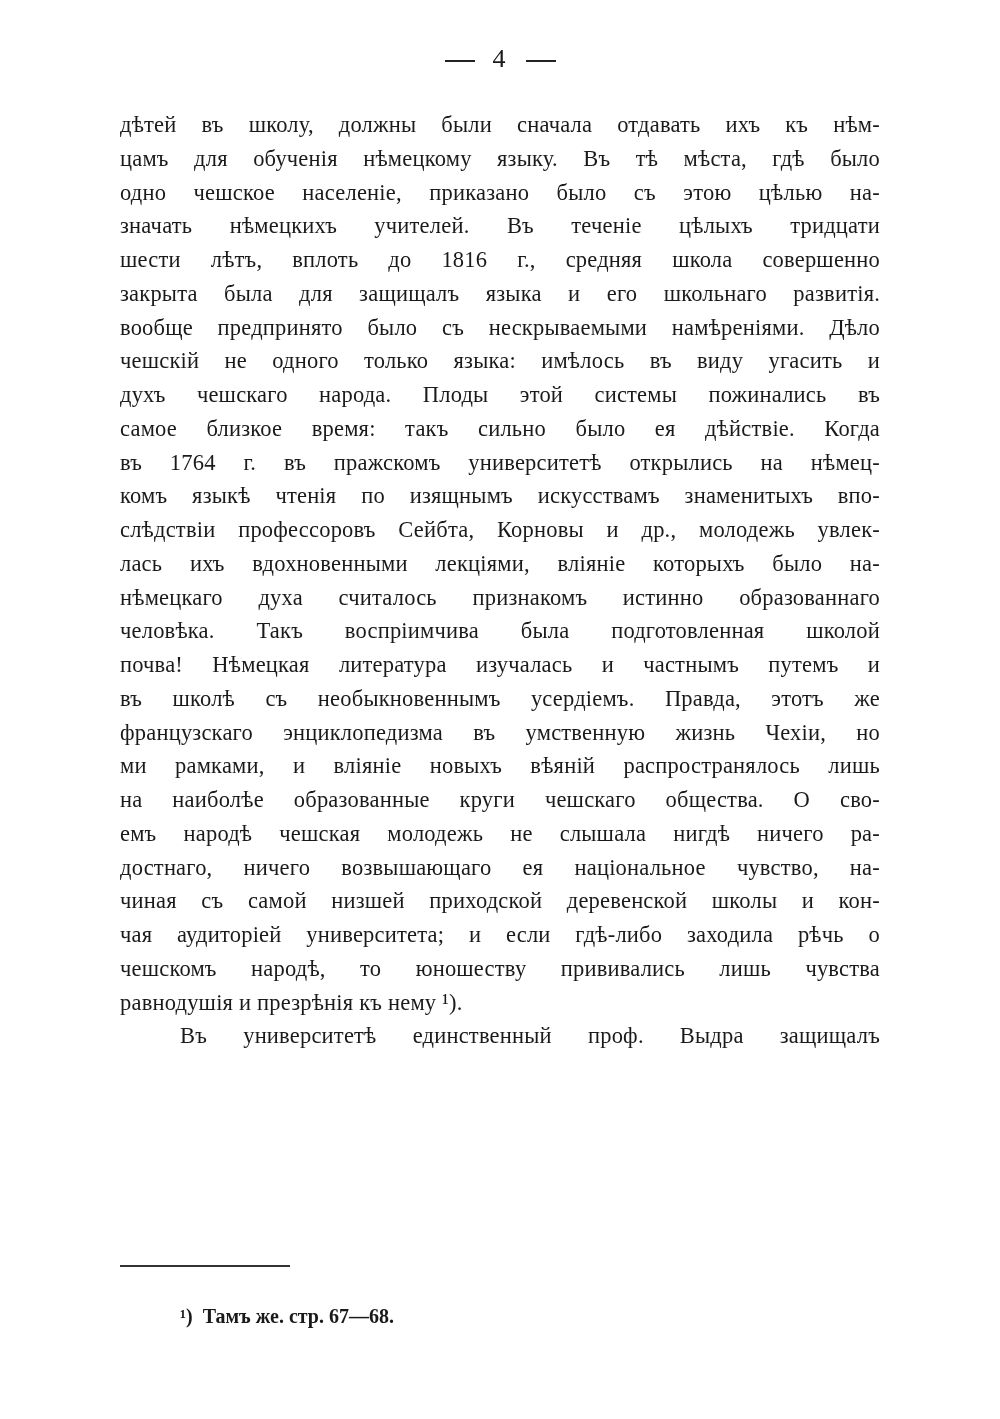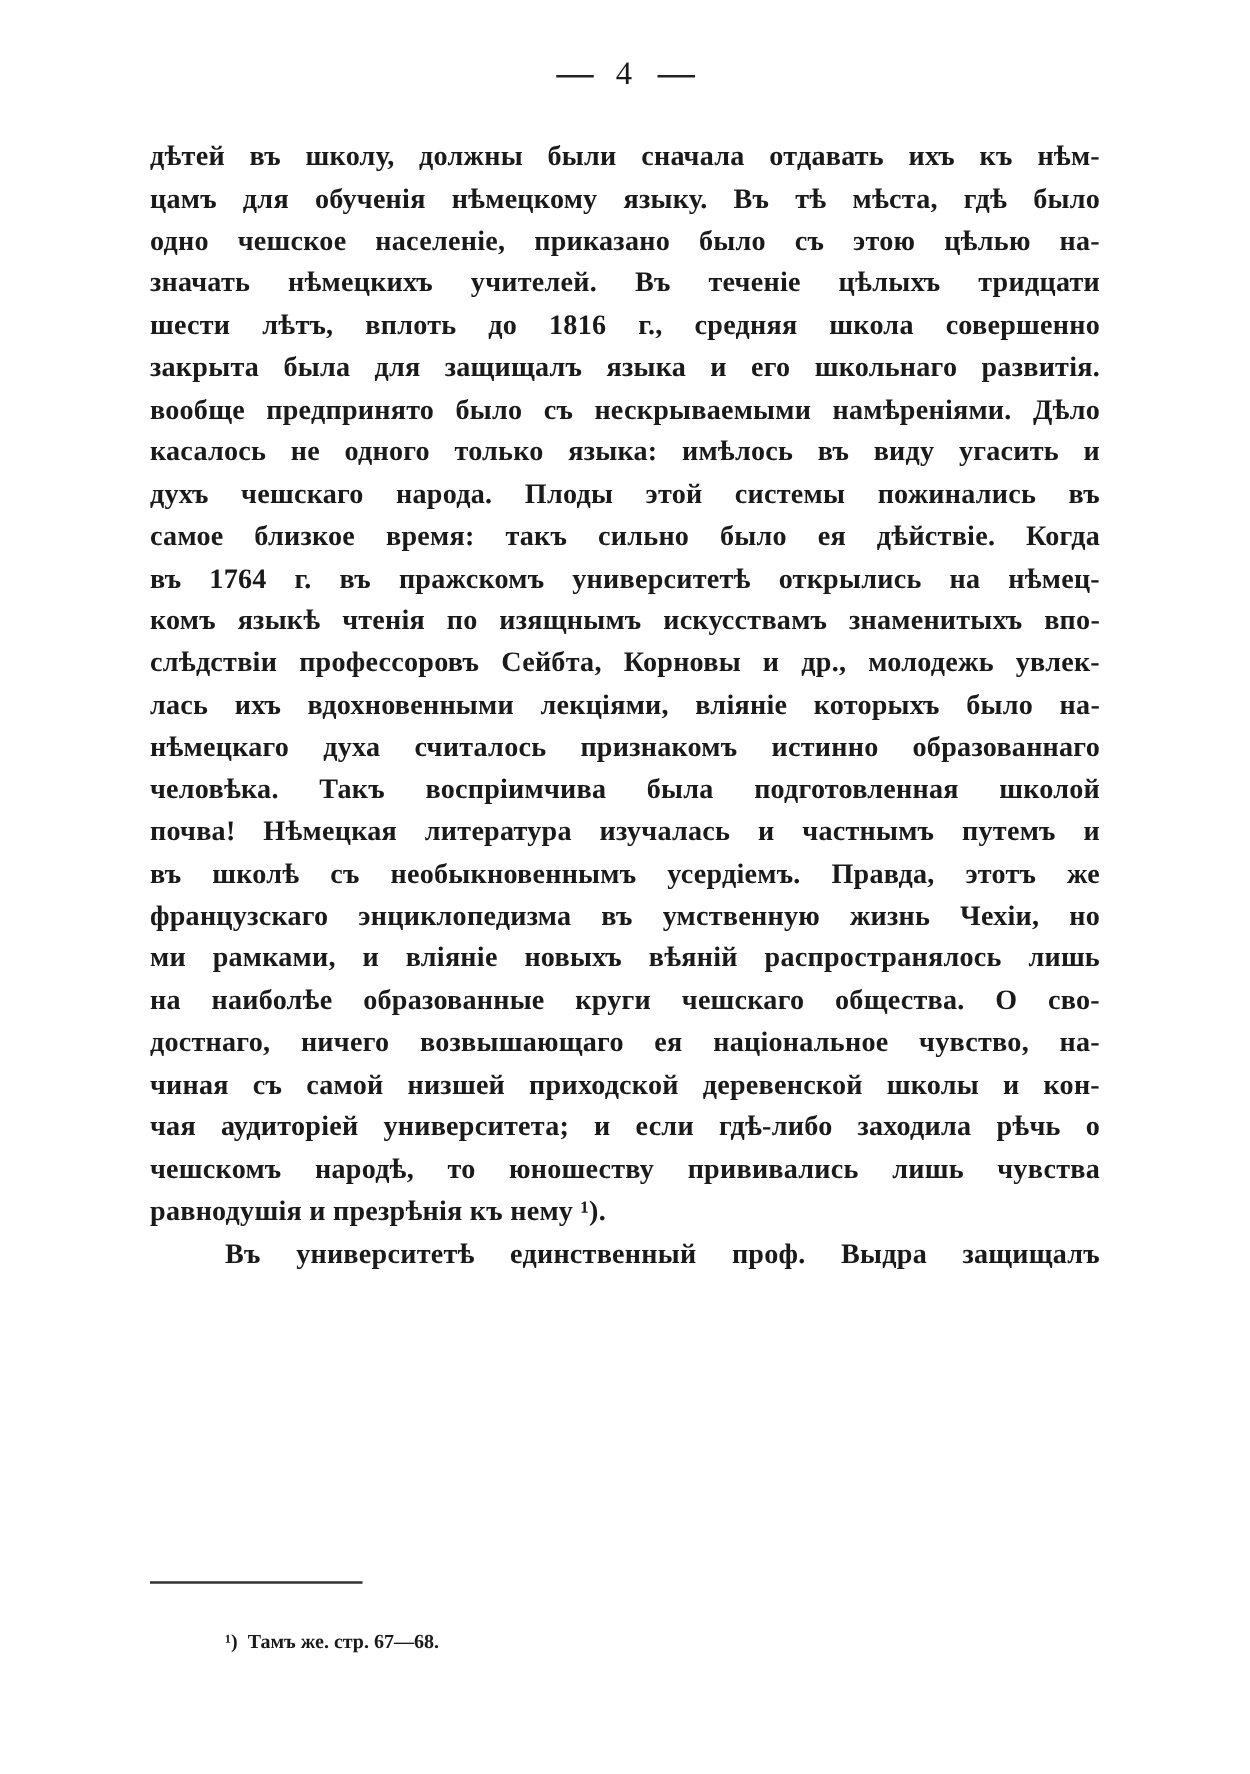--- a/index.html
+++ b/index.html
@@ -40,75 +40,76 @@
       width: 760px;
     }
     .line {
       height: 33.75px;
       line-height: 33.75px;
       font-size: 22.5px;
       white-space: nowrap;
       text-align: justify;
       text-align-last: justify;
       font-family: "Liberation Serif", serif;
-      font-weight: bold;
+      font-weight: normal;
       letter-spacing: 0.2px;
     }
     .line.last {
       text-align-last: left;
     }
     .line.indent {
       padding-left: 60px;
     }
     .footnote-rule {
       position: absolute;
       left: 120px;
       top: 1265px;
       width: 170px;
       height: 2px;
       background: #333;
     }
     .footnote {
       position: absolute;
       left: 180px;
       top: 1305px;
-      font-size: 16px;
+      font-size: 20px;
       font-family: "Liberation Serif", serif;
       font-weight: bold;
     }
   </style>
 </head>
 <body>
 
 <div class="page-number">
   <span class="dash"></span><span>4</span><span class="dash"></span>
 </div>
 
 <div class="body-text">
   <div class="line">дѣтей въ школу, должны были сначала отдавать ихъ къ нѣм-</div>
   <div class="line">цамъ для обученія нѣмецкому языку. Въ тѣ мѣста, гдѣ было</div>
   <div class="line">одно чешское населеніе, приказано было съ этою цѣлью на-</div>
   <div class="line">значать нѣмецкихъ учителей. Въ теченіе цѣлыхъ тридцати</div>
   <div class="line">шести лѣтъ, вплоть до 1816 г., средняя школа совершенно</div>
   <div class="line">закрыта была для защищалъ языка и его школьнаго развитія.</div>
   <div class="line">вообще предпринято было съ нескрываемыми намѣреніями. Дѣло</div>
-  <div class="line">касалось не одного только языка: имѣлось въ виду угасить и</div>
+  <div class="line">чешскій не одного только языка: имѣлось въ виду угасить и</div>
   <div class="line">духъ чешскаго народа. Плоды этой системы пожинались въ</div>
   <div class="line">самое близкое время: такъ сильно было ея дѣйствіе. Когда</div>
   <div class="line">въ 1764 г. въ пражскомъ университетѣ открылись на нѣмец-</div>
   <div class="line">комъ языкѣ чтенія по изящнымъ искусствамъ знаменитыхъ впо-</div>
   <div class="line">слѣдствіи профессоровъ Сейбта, Корновы и др., молодежь увлек-</div>
   <div class="line">лась ихъ вдохновенными лекціями, вліяніе которыхъ было на-</div>
   <div class="line">нѣмецкаго духа считалось признакомъ истинно образованнаго</div>
   <div class="line">человѣка. Такъ воспріимчива была подготовленная школой</div>
   <div class="line">почва! Нѣмецкая литература изучалась и частнымъ путемъ и</div>
   <div class="line">въ школѣ съ необыкновеннымъ усердіемъ. Правда, этотъ же</div>
   <div class="line">французскаго энциклопедизма въ умственную жизнь Чехіи, но</div>
   <div class="line">ми рамками, и вліяніе новыхъ вѣяній распространялось лишь</div>
   <div class="line">на наиболѣе образованные круги чешскаго общества. О сво-</div>
+  <div class="line">емъ народѣ чешская молодежь не слышала нигдѣ ничего ра-</div>
   <div class="line">достнаго, ничего возвышающаго ея національное чувство, на-</div>
   <div class="line">чиная съ самой низшей приходской деревенской школы и кон-</div>
   <div class="line">чая аудиторіей университета; и если гдѣ-либо заходила рѣчь о</div>
   <div class="line">чешскомъ народѣ, то юношеству прививались лишь чувства</div>
   <div class="line last">равнодушія и презрѣнія къ нему ¹).</div>
   <div class="line indent">Въ университетѣ единственный проф. Выдра защищалъ</div>
 </div>
 
 <div class="footnote-rule"></div>
 

